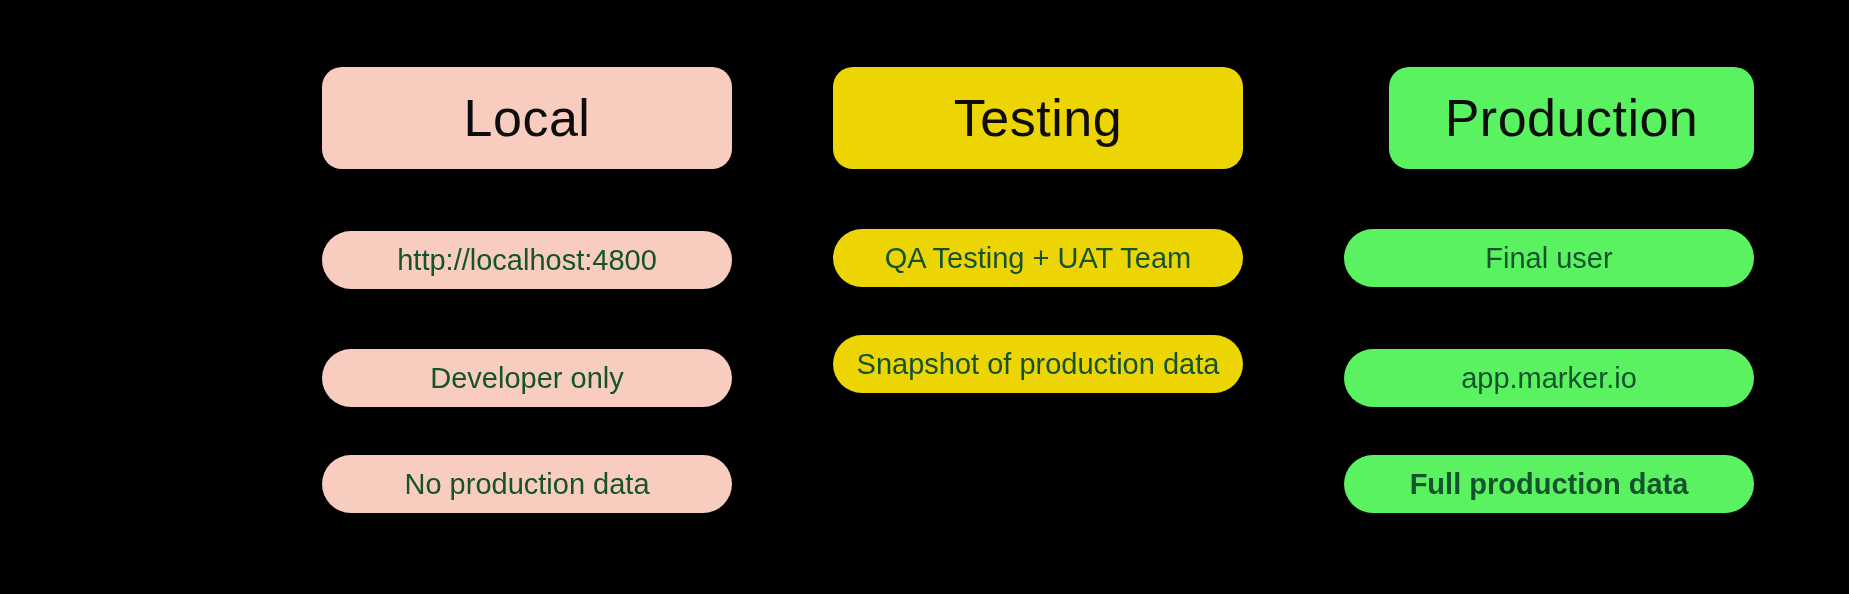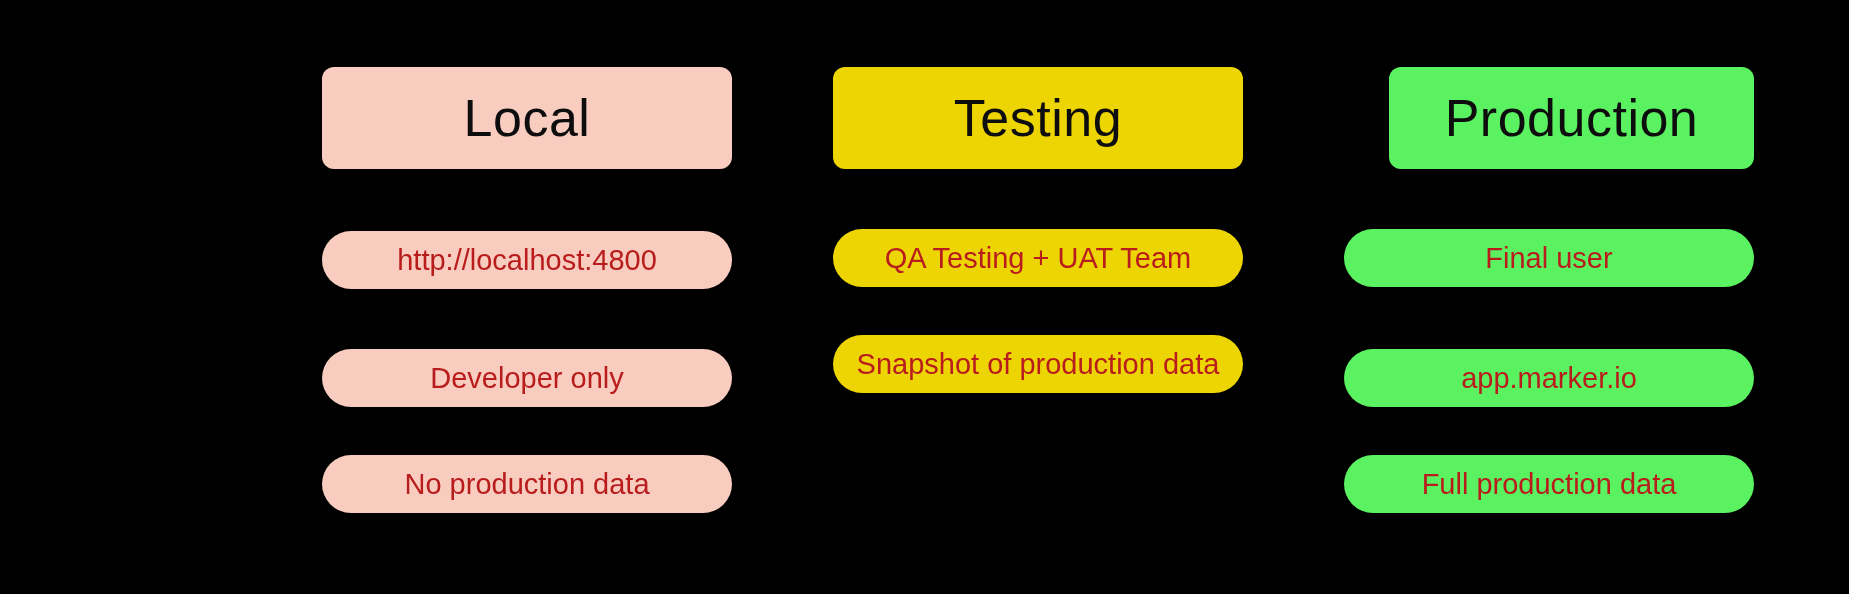--- a/index.html
+++ b/index.html
@@ -22,38 +22,38 @@
     display: flex;
     gap: 101px;
   }
   .column {
     display: flex;
     flex-direction: column;
     width: 410px;
   }
   .header-box {
     height: 102px;
-    border-radius: 12px;
+    border-radius: 20px;
     display: flex;
     align-items: center;
     justify-content: center;
     font-size: 52px;
     font-weight: 400;
     color: #0d0d0d;
     letter-spacing: 0.5px;
   }
   .pill {
     height: 58px;
     border-radius: 29px;
     display: flex;
     align-items: center;
     justify-content: center;
     font-size: 29px;
     font-weight: 400;
-    color: #b91c1c;
+    color: #14532d;
     white-space: nowrap;
   }
   .pill.row-0 { margin-top: 62px; }
   .pill.row-1 { margin-top: 60px; }
   .pill.row-2 { margin-top: 48px; }
 </style>
 </head>
 <body>
 
 <div class="canvas">
@@ -66,16 +66,16 @@
       </div>
       <div class="column">
         <div class="header-box" style="background: rgb(237, 213, 3);">Testing</div>
         <div class="pill row-1" style="background: rgb(237, 213, 3);">QA Testing + UAT Team</div>
         <div class="pill row-2" style="background: rgb(237, 213, 3);">Snapshot of production data</div>
       </div>
       <div class="column">
         <div class="header-box" style="background: rgb(91, 242, 97); margin-left: 45px;">Production</div>
         <div class="pill row-1" style="background: rgb(91, 242, 97);">Final user</div>
         <div class="pill row-0" style="background: rgb(91, 242, 97);">app.marker.io</div>
-        <div class="pill row-2" style="background: rgb(91, 242, 97);">Full production data</div>
+        <div class="pill row-2" style="background: rgb(91, 242, 97); font-weight: bold;">Full production data</div>
       </div>
     </div>
 </div>
 
 </body></html>

